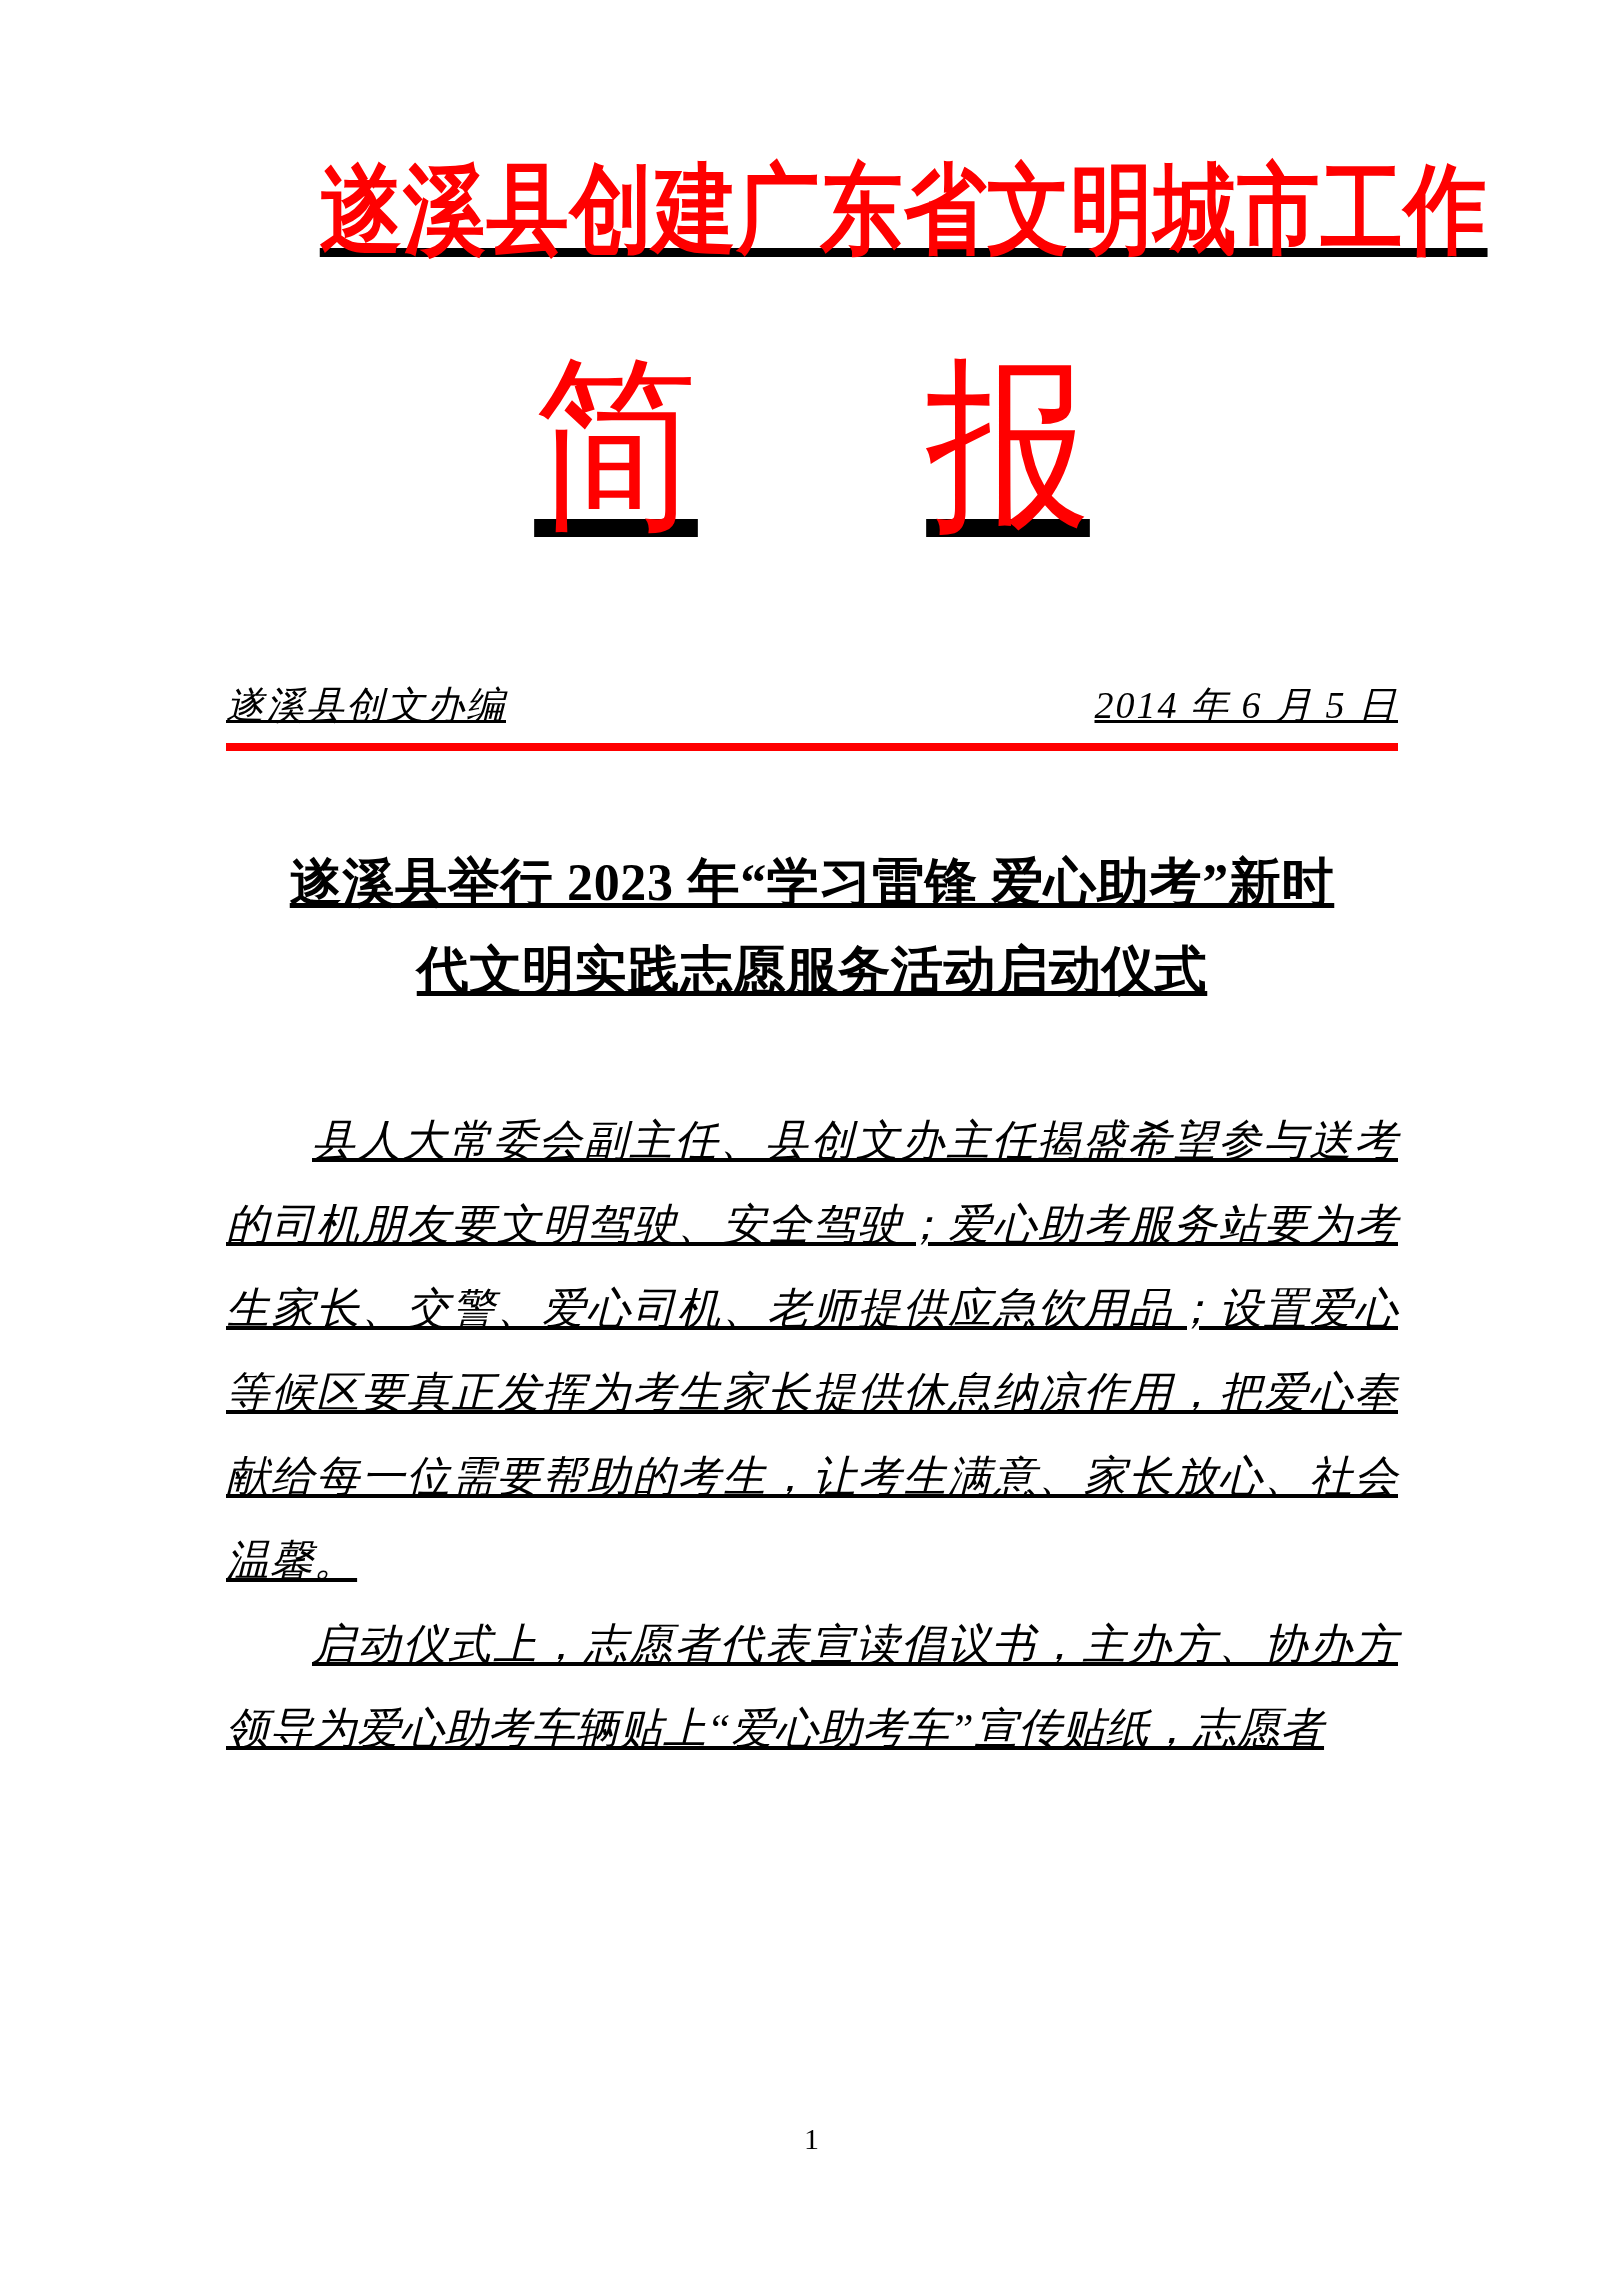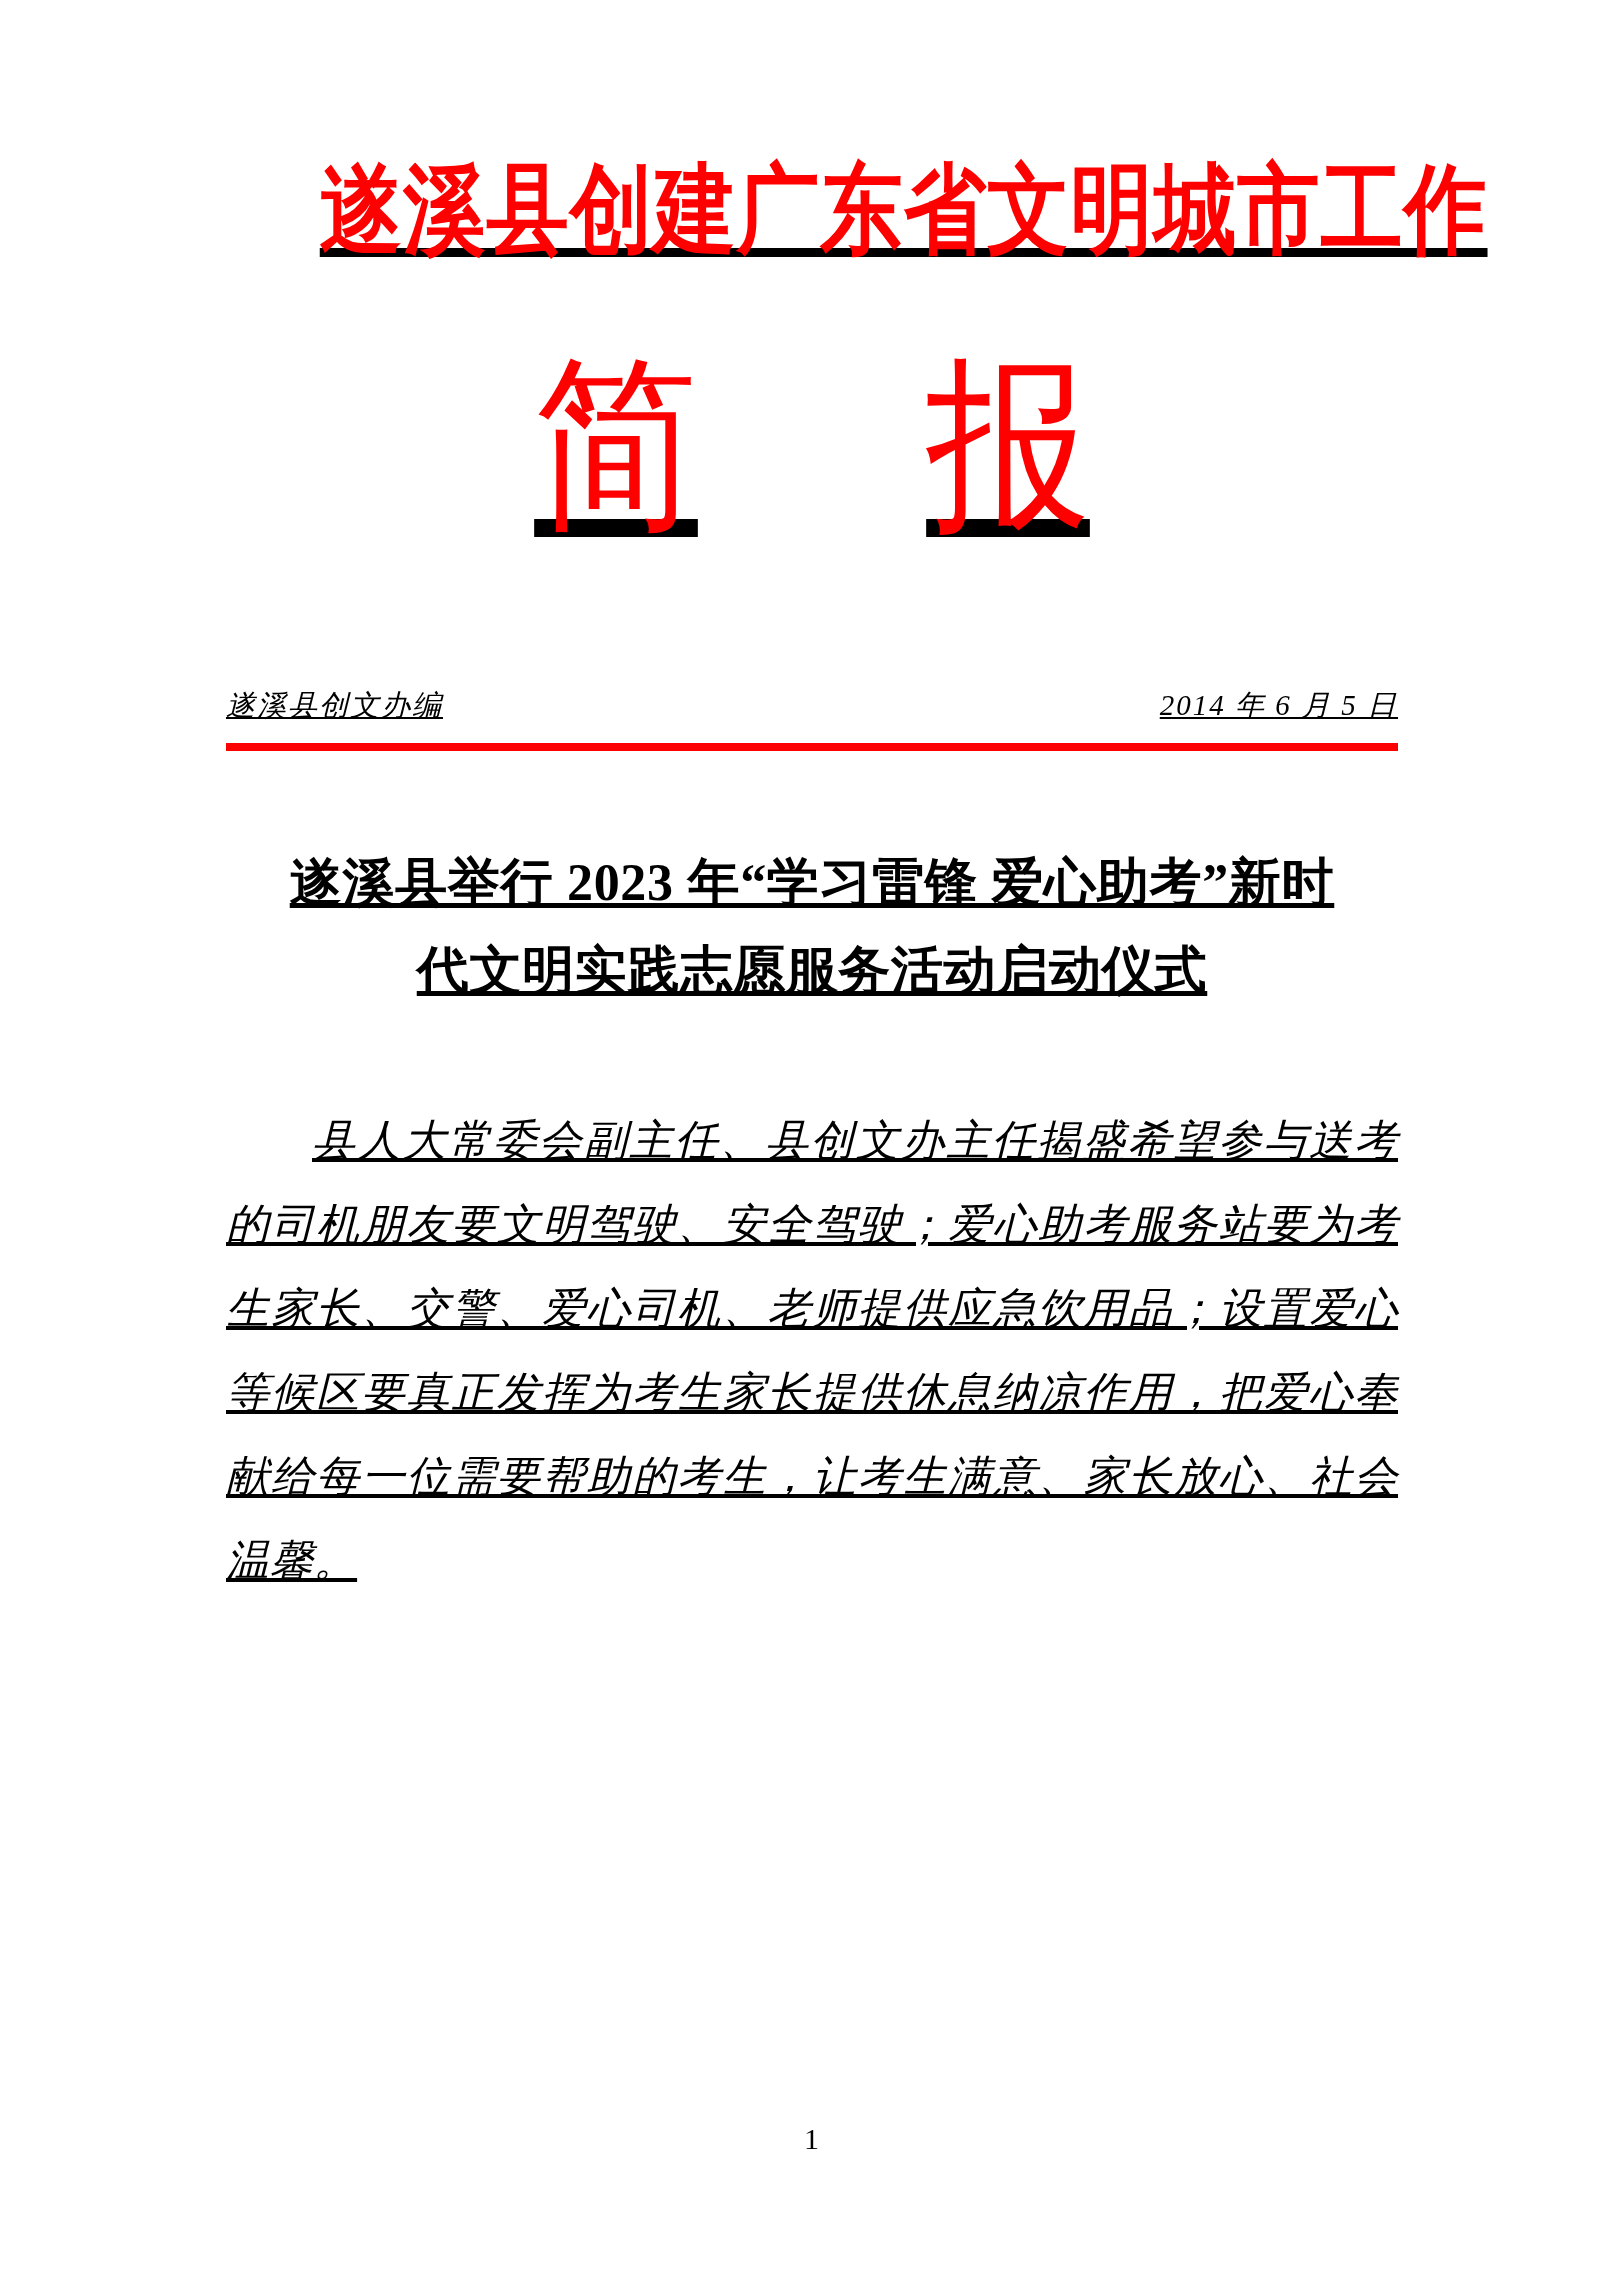--- a/index.html
+++ b/index.html
@@ -60,21 +60,21 @@
     font-size: 41px;
     line-height: 59px;
     letter-spacing: 1.3px;
   }
   
   .byline-row {
     margin-top: 115px;
     display: flex;
     justify-content: space-between;
     align-items: flex-end;
-    font-size: 29px;
+    font-size: 38px;
     line-height: 59px;
     font-style: italic;
     letter-spacing: 2px;
   }
   .red-rule {
     margin-top: 7.9px;
     height: 8.5px;
     width: 1172px;
     background: #ff0000;
   }
@@ -132,19 +132,20 @@
 
     <div class="red-rule"></div>
 
     <div class="article-title">
       <div>遂溪县举行 2023 年“学习雷锋 爱心助考”新时</div>
       <div>代文明实践志愿服务活动启动仪式</div>
     </div>
 
     <div class="body-text">
       <p>县人大常委会副主任、县创文办主任揭盛希望参与送考的司机朋友要文明驾驶、安全驾驶；爱心助考服务站要为考生家长、交警、爱心司机、老师提供应急饮用品；设置爱心等候区要真正发挥为考生家长提供休息纳凉作用，把爱心奉献给每一位需要帮助的考生，让考生满意、家长放心、社会温馨。</p>
+      <p>启动仪式上，志愿者代表宣读倡议书，主办方、协办方领导为爱心助考车辆贴上“爱心助考车”宣传贴纸，志愿者</p>
     </div>
 
   </div>
 
   <div class="page-number">1</div>
 </div>
 
 
 </body></html>

